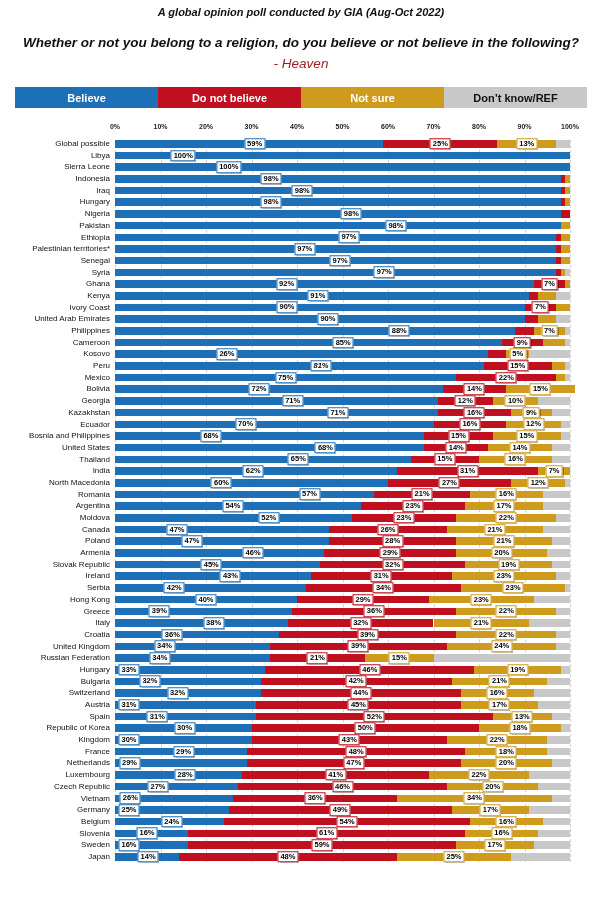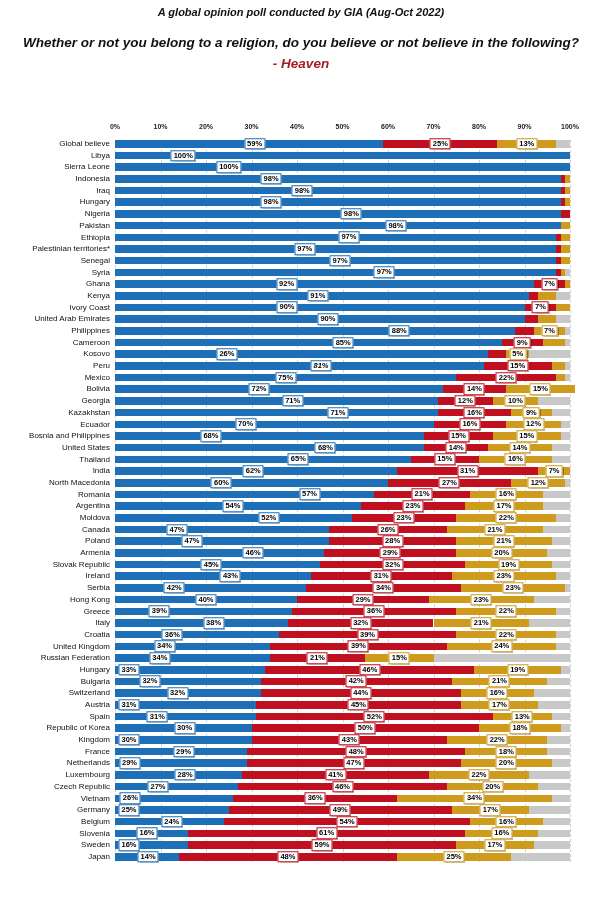--- a/index.html
+++ b/index.html
@@ -2,21 +2,21 @@
 <html><head>
 <meta charset="utf-8">
 <style>
   html,body{margin:0;padding:0;background:#fff;}
   #shot{position:relative;width:602px;height:900px;background:#ffffff;
         font-family:"Liberation Sans",sans-serif;overflow:hidden;color:#111;}
   .title{position:absolute;top:6px;left:0;width:100%;text-align:center;
          font-size:11px;font-weight:bold;font-style:italic;}
   .subtitle{position:absolute;top:32px;left:21px;width:560px;text-align:center;
             font-size:13.5px;font-weight:bold;font-style:italic;line-height:21px;}
-  .subtitle .hl{font-weight:bold;}
+  .subtitle .hl{font-weight:normal;}
   .legend{position:absolute;top:87px;left:15px;width:572px;height:21px;display:flex;}
   .lgi{flex:1;display:flex;align-items:center;justify-content:center;
        font-size:11px;font-weight:bold;}
   .ticks{position:absolute;left:115px;top:123px;width:455px;height:12px;}
   .tick{position:absolute;top:0;transform:translateX(-50%);
         font-size:7px;font-weight:bold;color:#222;}
   .plot{position:absolute;left:0;top:138px;width:602px;height:727px;}
   .grid{position:absolute;left:115px;top:2px;width:456px;height:722px;}
   .gl{position:absolute;top:0;height:100%;width:0;border-left:1px dashed #d2d2d2;}
   .crow{display:flex;height:11.7px;position:relative;}
@@ -33,20 +33,34 @@
   .fn .l2{padding-left:9px;}
 </style>
 </head>
 <body>
 
 <div id="shot">
   <div class="title">A global opinion poll conducted by GIA (Aug-Oct 2022)</div>
 
   <div class="subtitle"><span>Whether or not you belong to a religion, do you believe or not believe in the following? </span><span class="hl" style="color: rgb(160, 30, 36);">- Heaven</span></div>
 
+  <div class="legend">
+    <div class="lgi" style="background: rgb(29, 112, 184); color: rgb(255, 255, 255);">
+        <span>Believe</span>
+      </div>
+    <div class="lgi" style="background: rgb(192, 15, 30); color: rgb(255, 255, 255);">
+        <span>Do not believe</span>
+      </div>
+    <div class="lgi" style="background: rgb(206, 155, 29); color: rgb(255, 255, 255);">
+        <span>Not sure</span>
+      </div>
+    <div class="lgi" style="background: rgb(200, 200, 200); color: rgb(17, 17, 17);">
+        <span>Don’t know/REF</span>
+      </div>
+  </div>
 
   <div class="ticks">
       <span class="tick" style="left: 0px;">0%</span>
       <span class="tick" style="left: 45.5px;">10%</span>
       <span class="tick" style="left: 91px;">20%</span>
       <span class="tick" style="left: 136.5px;">30%</span>
       <span class="tick" style="left: 182px;">40%</span>
       <span class="tick" style="left: 227.5px;">50%</span>
       <span class="tick" style="left: 273px;">60%</span>
       <span class="tick" style="left: 318.5px;">70%</span>
@@ -63,21 +77,21 @@
         <div class="gl" style="left: 136.5px;"></div>
         <div class="gl" style="left: 182px;"></div>
         <div class="gl" style="left: 227.5px;"></div>
         <div class="gl" style="left: 273px;"></div>
         <div class="gl" style="left: 318.5px;"></div>
         <div class="gl" style="left: 364px;"></div>
         <div class="gl" style="left: 409.5px;"></div>
         <div class="gl" style="left: 455px;"></div>
       </div>
   <div class="crow">
-        <div class="cname">Global believe</div>
+        <div class="cname">Global possible</div>
         <div class="carea">
           <div class="seg" style="left: 0px; width: 268.45px; background: rgb(29, 112, 184);"></div>
           <div class="seg" style="left: 268.45px; width: 113.75px; background: rgb(192, 15, 30);"></div>
           <div class="seg" style="left: 382.2px; width: 59.15px; background: rgb(206, 155, 29);"></div>
           <div class="seg" style="left: 441.35px; width: 13.65px; background: rgb(200, 200, 200);"></div>
           <div class="vlbl" style="border-color: rgb(29, 112, 184); left: 139.594px;">59%</div>
           <div class="vlbl" style="border-color: rgb(192, 15, 30); left: 325.325px;">25%</div>
           <div class="vlbl" style="border-color: rgb(206, 155, 29); left: 411.775px;">13%</div>
         </div>
       </div>

